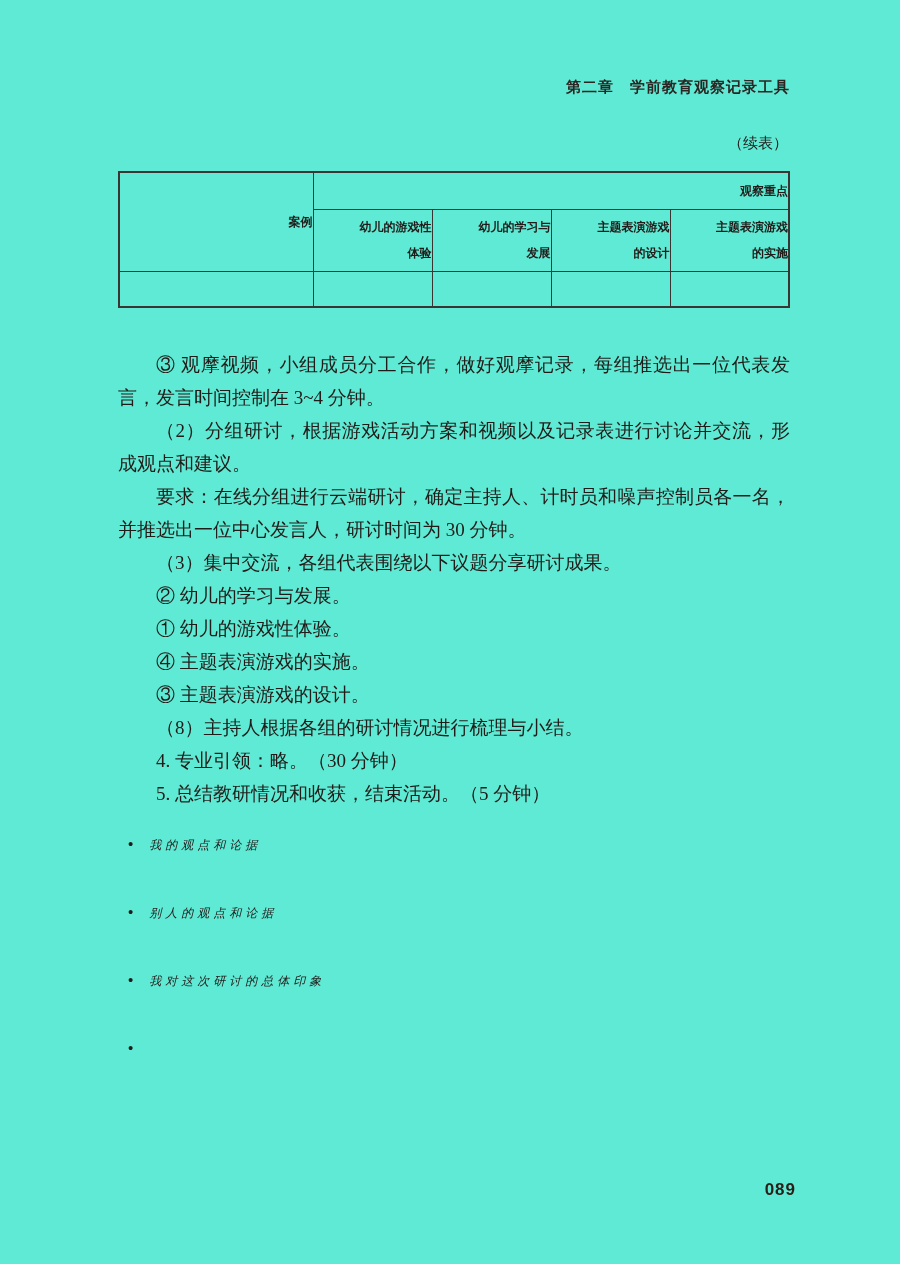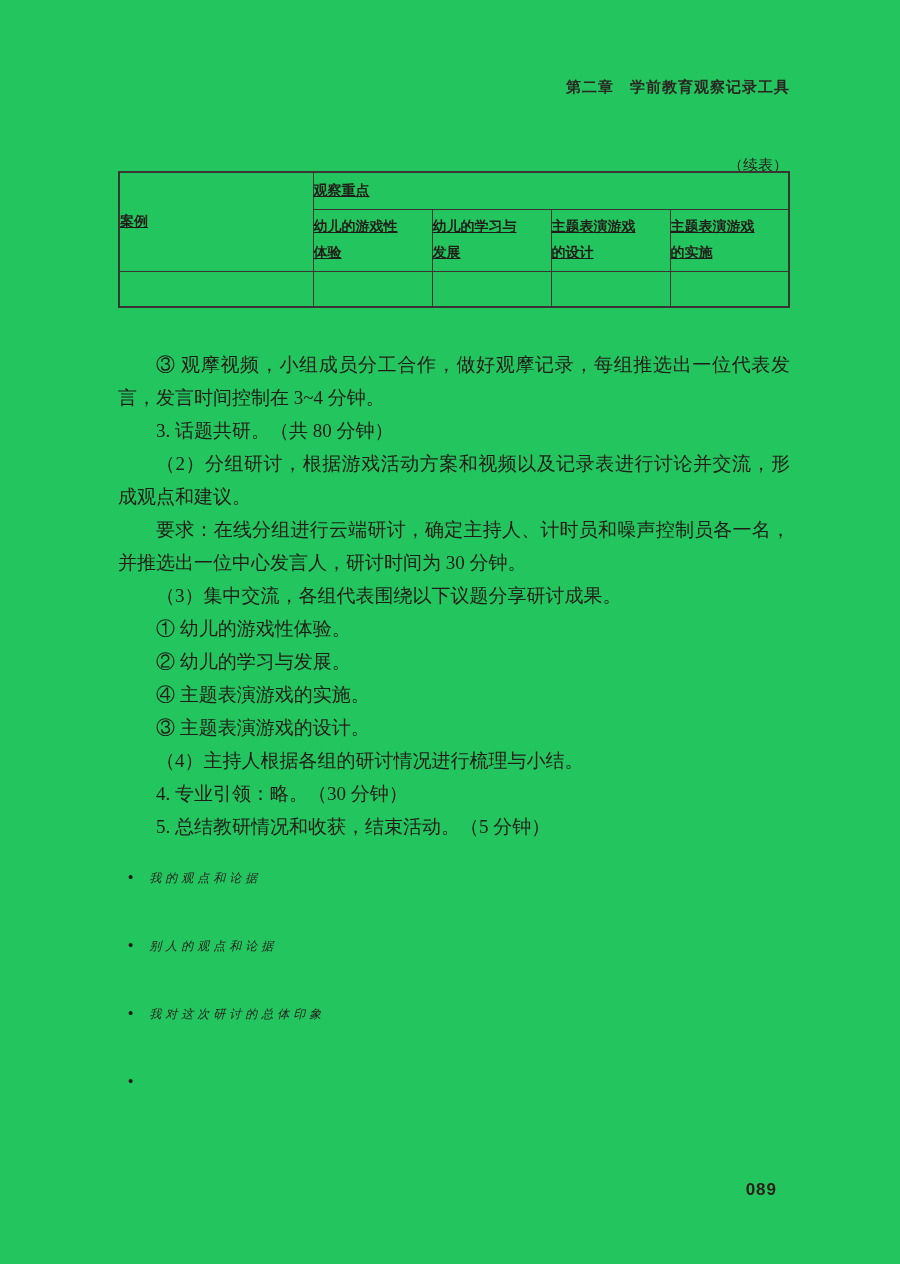--- a/index.html
+++ b/index.html
@@ -1,61 +1,60 @@
 <!DOCTYPE html>
 <html><head>
 <meta charset="utf-8">
 <style>
   * { margin: 0; padding: 0; box-sizing: border-box; }
   html, body { background: #e8e8e8; }
   .page {
     position: relative;
     width: 900px;
     height: 1264px;
-    background: #22c55e;
+    background: #5eead4;
     margin: 0 auto;
     overflow: hidden;
     font-family: "Liberation Serif", serif;
     color: #211c19;
   }
   .running-header {
     position: absolute;
     top: 78px;
     right: 110px;
     font-family: "Liberation Sans", sans-serif;
     font-size: 15px;
     font-weight: 600;
     color: #2b2623;
     letter-spacing: 1px;
   }
   .continued-label {
     position: absolute;
-    top: 156px;
+    top: 134px;
     right: 112px;
     font-size: 15px;
     color: #211c19;
   }
   table.obs-table {
     position: absolute;
     left: 118px;
     top: 171px;
     width: 672px;
     border-collapse: collapse;
     table-layout: fixed;
   }
   table.obs-table td {
     border: 1px solid #3a3533;
-    text-align: left;
+    text-align: right;
     vertical-align: middle;
-    font-size: 14px;
+    font-size: 12px;
     font-weight: bold;
     color: #211c19;
     line-height: 26px;
     white-space: pre-line;
-    text-decoration: underline;
   }
   table.obs-table { border: 2px solid #3a3533; }
   td.case-cell { width: 194px; }
   td.focus-cell { height: 37px; }
   tr.sub-row td { height: 62px; }
   tr.empty-row td { height: 36px; }
   .body-text {
     position: absolute;
     left: 118px;
     top: 348px;
@@ -84,21 +83,21 @@
   }
   .bullet-text {
     font-style: italic;
     font-size: 12px;
     letter-spacing: 4px;
     color: #262220;
   }
   .page-number {
     position: absolute;
     top: 1180px;
-    right: 123px;
+    right: 104px;
     font-family: "Liberation Sans", sans-serif;
     font-size: 17px;
     font-weight: bold;
     color: #2b2018;
     letter-spacing: 1px;
   }
 </style>
 </head>
 <body>
 
@@ -129,29 +128,28 @@
         <td></td>
         <td></td>
         <td></td>
         <td></td>
       </tr>
     </tbody>
   </table>
 
   <div class="body-text">
     <p>③ 观摩视频，小组成员分工合作，做好观摩记录，每组推选出一位代表发言，发言时间控制在 3~4 分钟。</p>
-    <p>3. 话题共研。（共 80 分钟）</p>
     <p>（2）分组研讨，根据游戏活动方案和视频以及记录表进行讨论并交流，形成观点和建议。</p>
     <p>要求：在线分组进行云端研讨，确定主持人、计时员和噪声控制员各一名，并推选出一位中心发言人，研讨时间为 30 分钟。</p>
     <p>（3）集中交流，各组代表围绕以下议题分享研讨成果。</p>
+    <p>② 幼儿的学习与发展。</p>
     <p>① 幼儿的游戏性体验。</p>
-    <p>② 幼儿的学习与发展。</p>
     <p>④ 主题表演游戏的实施。</p>
     <p>③ 主题表演游戏的设计。</p>
-    <p>（4）主持人根据各组的研讨情况进行梳理与小结。</p>
+    <p>（8）主持人根据各组的研讨情况进行梳理与小结。</p>
     <p>4. 专业引领：略。（30 分钟）</p>
     <p>5. 总结教研情况和收获，结束活动。（5 分钟）</p>
 
     <div class="bullet-list">
       <div class="bullet-item">
         <span class="bullet-dot">•</span>
         <span class="bullet-text">我的观点和论据</span>
       </div>
       <div class="bullet-item">
         <span class="bullet-dot">•</span>

